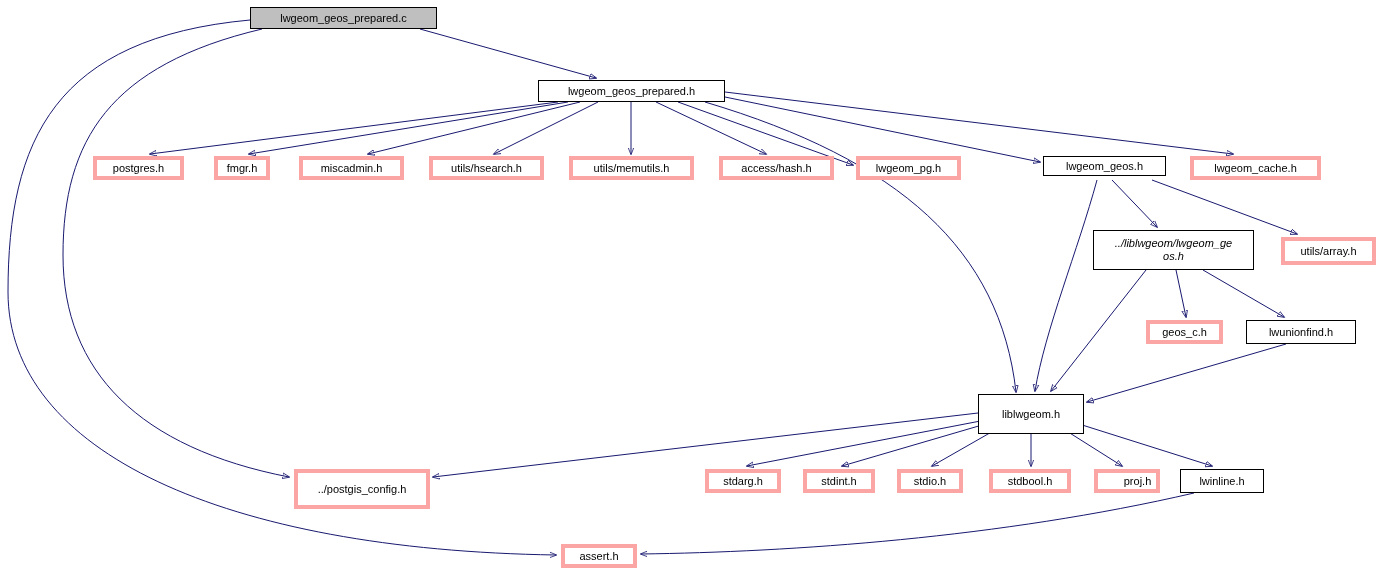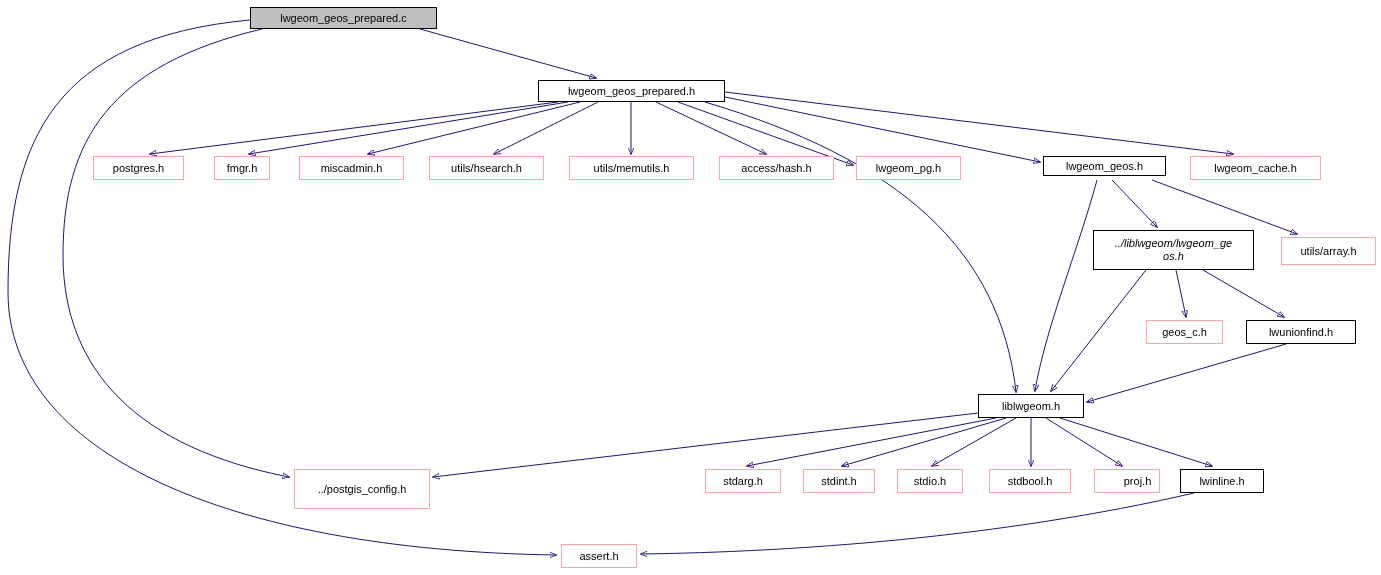--- a/index.html
+++ b/index.html
@@ -18,21 +18,21 @@
   }
   .edges path {
     stroke: #191970;
     stroke-width: 1;
     fill: none;
   }
   .node {
     position: absolute;
     box-sizing: border-box;
     background: #ffffff;
-    border: 1px solid #fca5a5;
+    border: 4px solid #fca5a5;
     color: #000000;
     font-size: 11px;
     line-height: 13px;
     display: flex;
     align-items: center;
     justify-content: center;
     text-align: center;
     padding: 0 4px;
     white-space: nowrap;
     cursor: default;
@@ -113,21 +113,21 @@
   <div class="node" style="left:856px; top:156px; width:105px; height:24px;">lwgeom_pg.h</div>
   <div class="node linked" style="left:1043px; top:156px; width:123px; height:20px;">lwgeom_geos.h</div>
   <div class="node" style="left:1190px; top:156px; width:131px; height:24px;">lwgeom_cache.h</div>
 
   <div class="node linked multiline" style="left:1093px; top:230px; width:161px; height:40px;">../liblwgeom/lwgeom_geos.h</div>
   <div class="node" style="left:1281px; top:237px; width:95px; height:28px;">utils/array.h</div>
 
   <div class="node" style="left:1146px; top:320px; width:77px; height:24px;">geos_c.h</div>
   <div class="node linked" style="left:1246px; top:320px; width:110px; height:24px;">lwunionfind.h</div>
 
-  <div class="node linked" style="left:978px; top:394px; width:106px; height:24px;">liblwgeom.h</div>
+  <div class="node linked" style="left:978px; top:394px; width:106px; height:40px;">liblwgeom.h</div>
 
   <div class="node" style="left:294px; top:469px; width:136px; height:40px;">../postgis_config.h</div>
   <div class="node" style="left:705px; top:469px; width:76px; height:24px;">stdarg.h</div>
   <div class="node" style="left:803px; top:469px; width:72px; height:24px;">stdint.h</div>
   <div class="node" style="left:897px; top:469px; width:66px; height:24px;">stdio.h</div>
   <div class="node" style="left:989px; top:469px; width:82px; height:24px;">stdbool.h</div>
   <div class="node" style="left:1094px; top:469px; width:66px; height:24px;padding-left:25px;">proj.h</div>
   <div class="node linked" style="left:1180px; top:469px; width:84px; height:24px;">lwinline.h</div>
 
   <div class="node" style="left:561px; top:544px; width:76px; height:24px;">assert.h</div>

